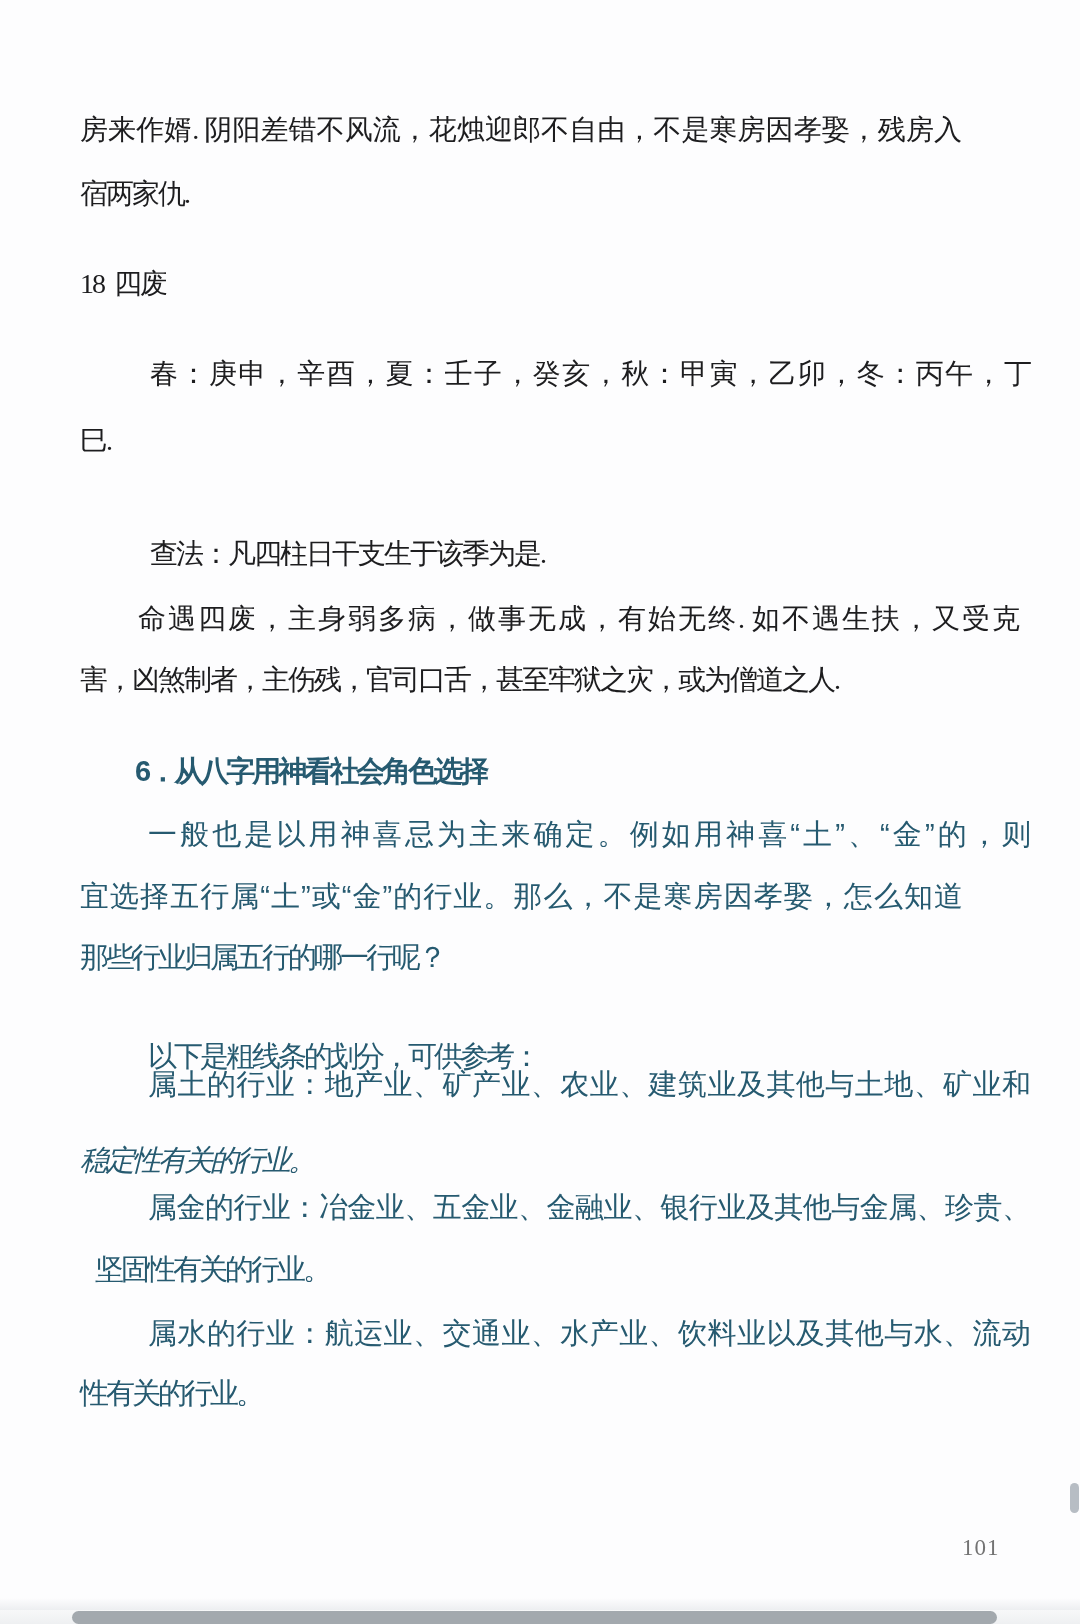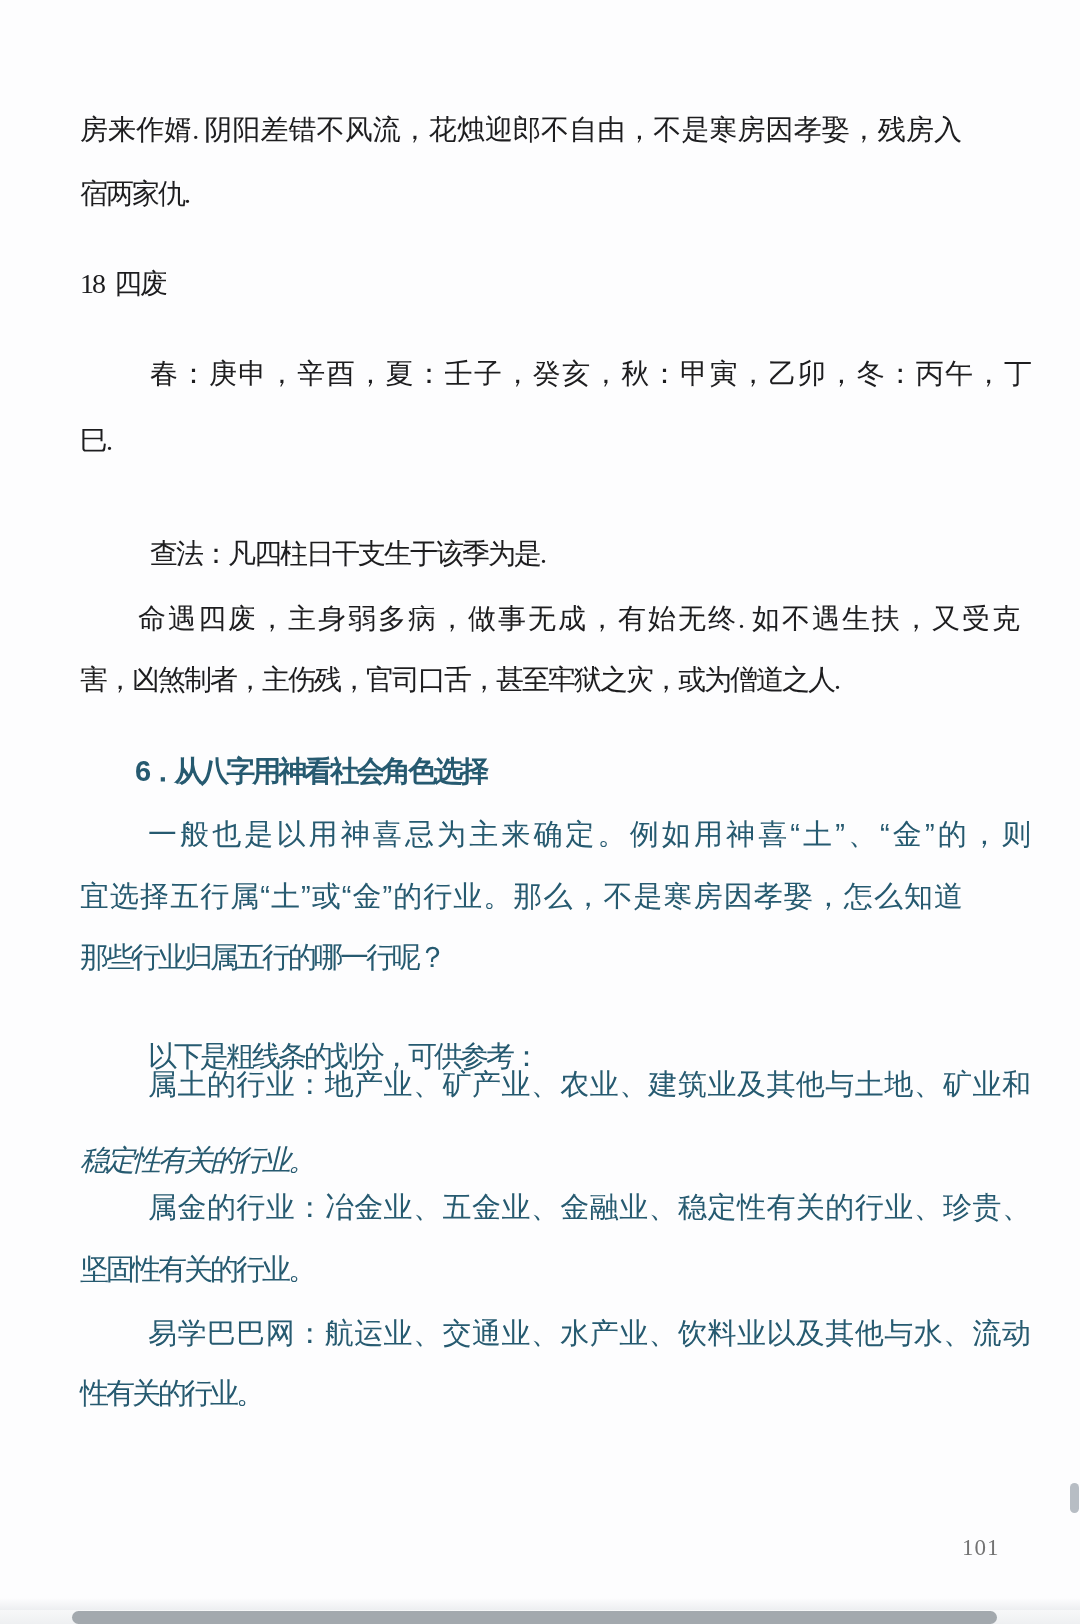--- a/index.html
+++ b/index.html
@@ -106,23 +106,23 @@
       <div class="line black-line" style="top: 664px;">害，凶煞制者，主伤残，官司口舌，甚至牢狱之灾，或为僧道之人.</div>
     </div>
   <div id="blue-section">
       <div class="line blue-line bold" style="top: 755px; padding-left: 55px;">6．从八字用神看社会角色选择</div>
       <div class="line blue-line justify" style="top: 818px; padding-left: 68px;">一般也是以用神喜忌为主来确定。例如用神喜“土”、“金”的，则</div>
       <div class="line blue-line justify" style="top: 880px;">宜选择五行属“土”或“金”的行业。那么，不是寒房因孝娶，怎么知道</div>
       <div class="line blue-line" style="top: 941px;">那些行业归属五行的哪一行呢？</div>
       <div class="line blue-line" style="top: 1040px; padding-left: 68px;">以下是粗线条的划分，可供参考：</div>
       <div class="line blue-line justify" style="top: 1068px; padding-left: 68px;">属土的行业：地产业、矿产业、农业、建筑业及其他与土地、矿业和</div>
       <div class="line blue-line" style="top: 1144px; font-style: italic;">稳定性有关的行业。</div>
-      <div class="line blue-line justify" style="top: 1191px; padding-left: 68px;">属金的行业：冶金业、五金业、金融业、稳定性有关的行业、珍贵、</div>
-      <div class="line blue-line" style="top: 1253px;">坚固性有关的行业。</div>
-      <div class="line blue-line justify" style="top: 1317px; padding-left: 68px;">易学巴巴网：航运业、交通业、水产业、饮料业以及其他与水、流动</div>
+      <div class="line blue-line justify" style="top: 1191px; padding-left: 68px;">属金的行业：冶金业、五金业、金融业、银行业及其他与金属、珍贵、</div>
+      <div class="line blue-line" style="top: 1253px; margin-left: 15px;">坚固性有关的行业。</div>
+      <div class="line blue-line justify" style="top: 1317px; padding-left: 68px;">属水的行业：航运业、交通业、水产业、饮料业以及其他与水、流动</div>
       <div class="line blue-line" style="top: 1377px;">性有关的行业。</div>
     </div>
 
   <div class="watermark">
   </div>
 
   <div class="page-number">101</div>
 
   <div class="fade-band"></div>
 

